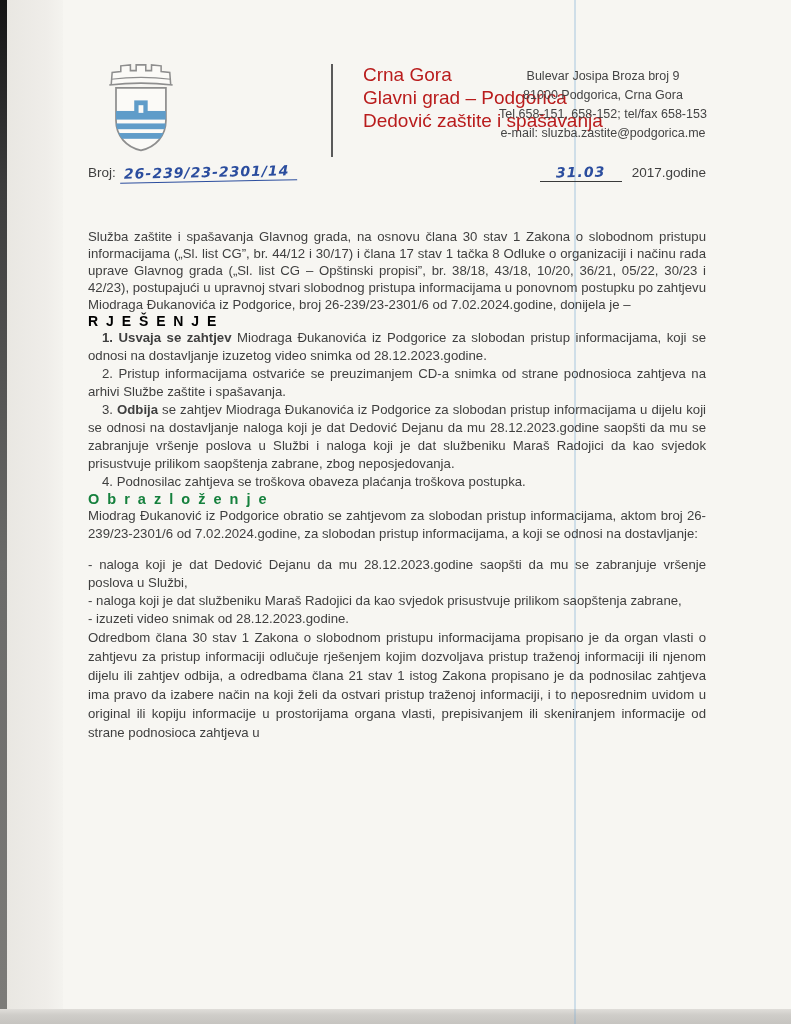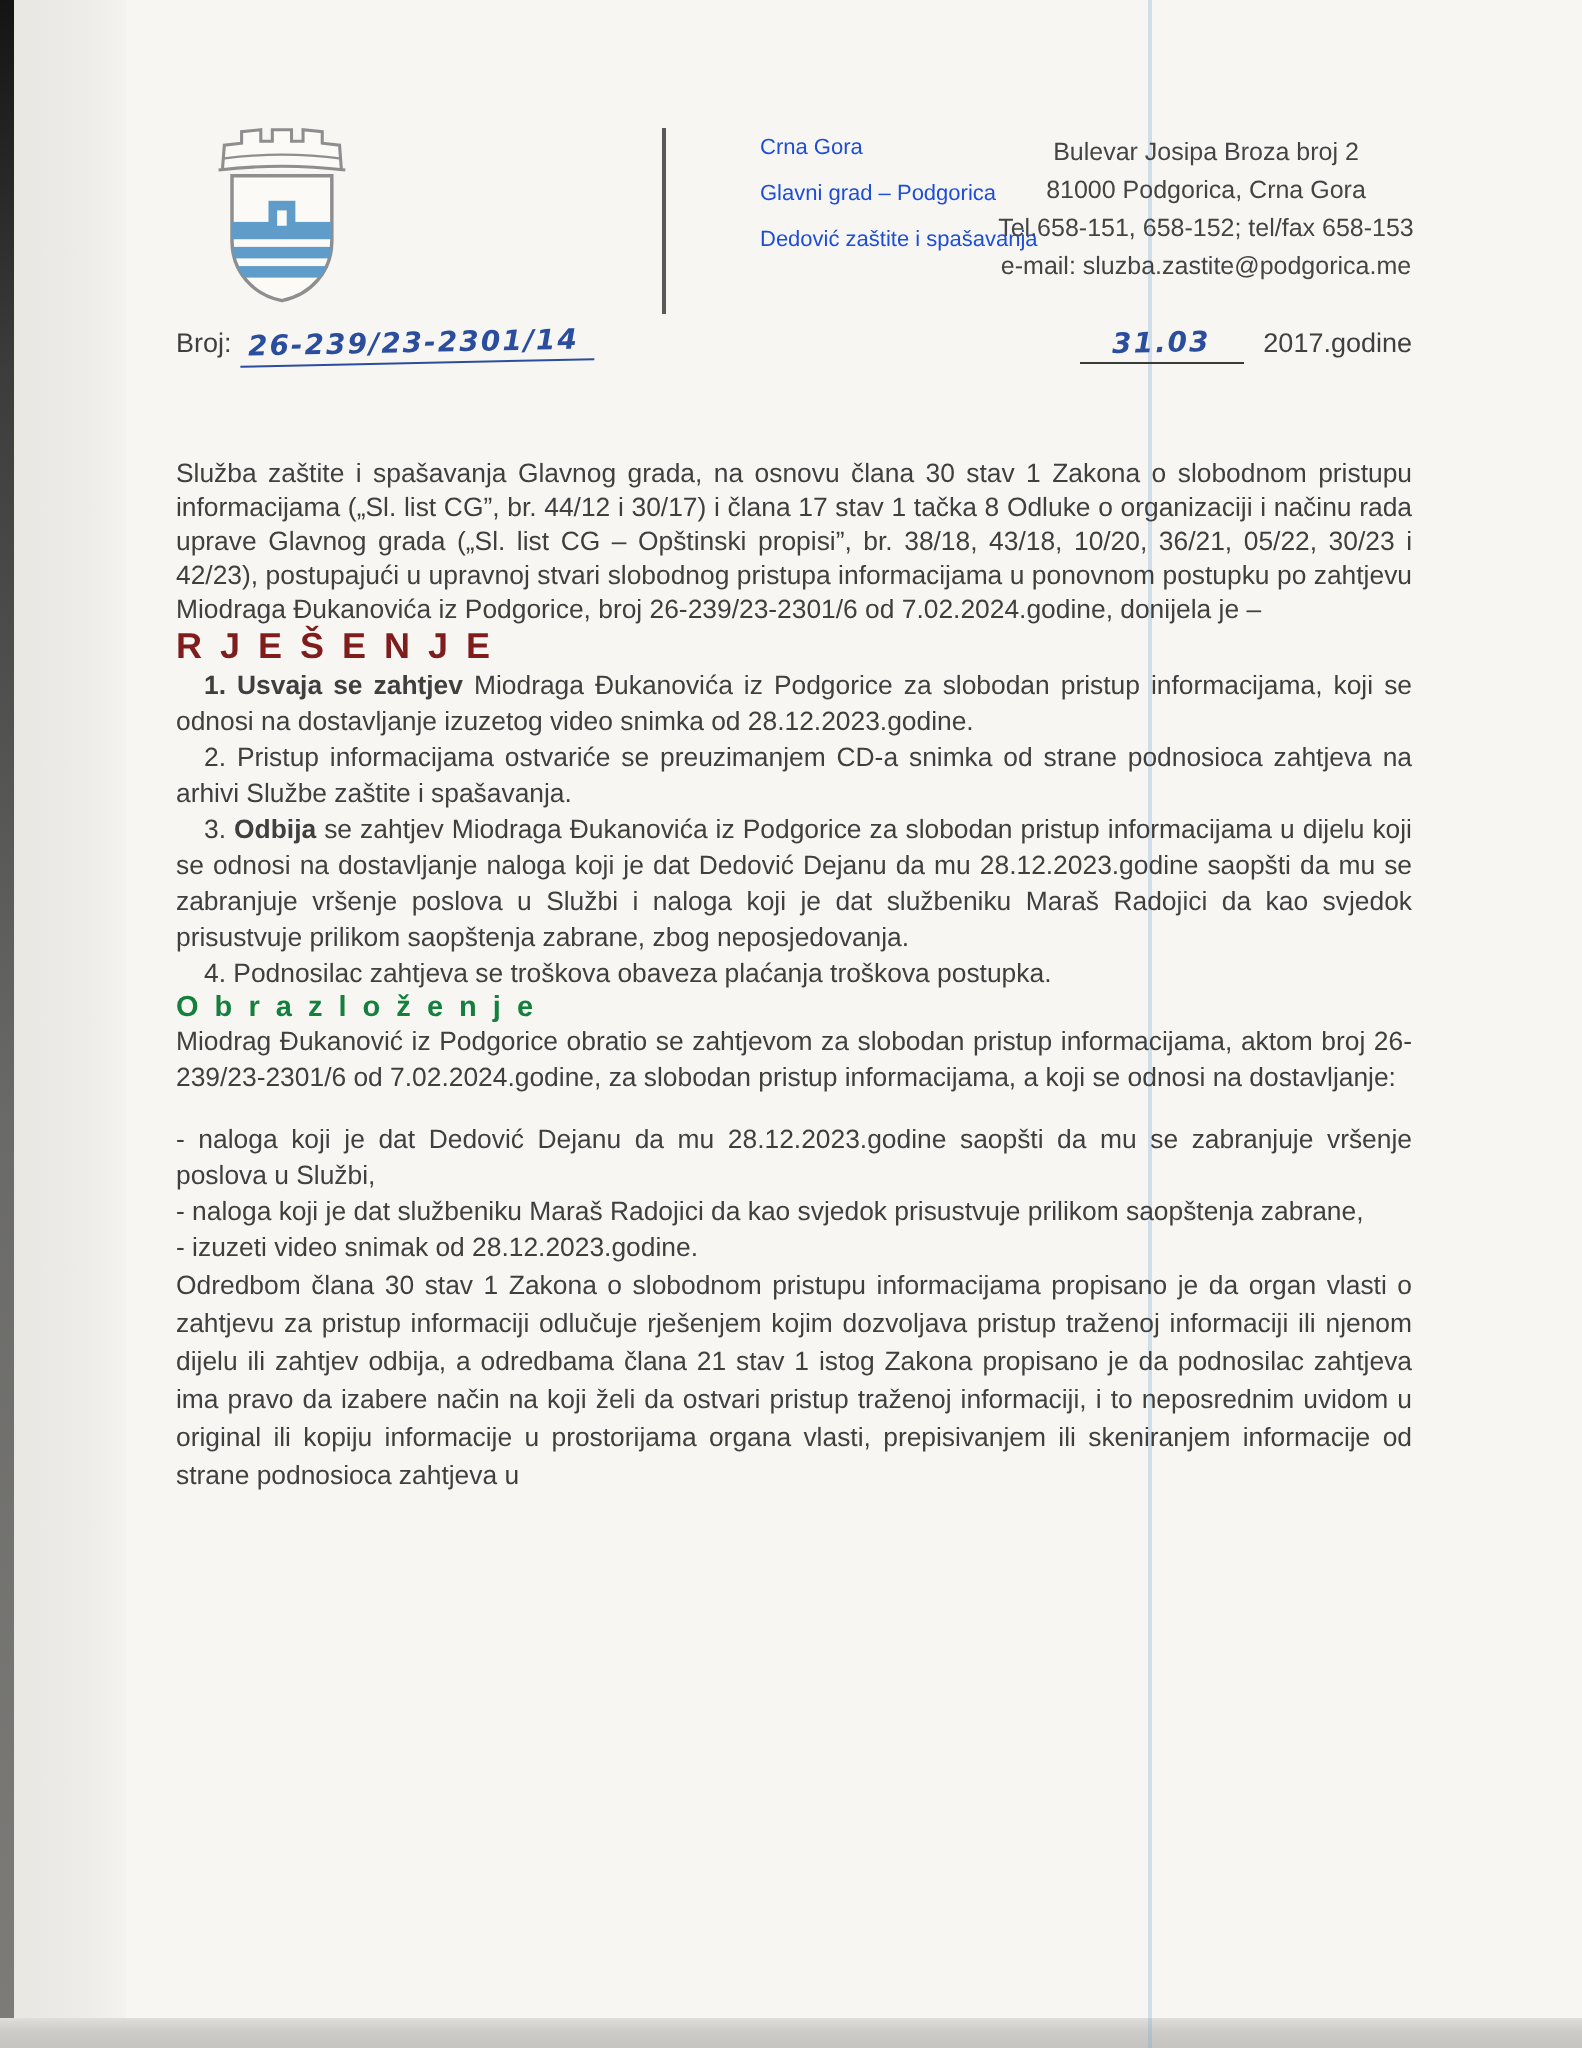--- a/index.html
+++ b/index.html
@@ -14,38 +14,38 @@
     background:linear-gradient(180deg,#141414 0%,#3c3c3c 18%,#6a6a68 55%,#7d7c79 100%);}
   .edge-left-band{position:absolute;left:7px;top:0;width:56px;height:100%;
     background:linear-gradient(90deg,#e9e7e2 0%,#efede9 70%,#f4f3ef 100%);}
   .edge-bottom{position:absolute;left:0;bottom:0;width:100%;height:15px;
     background:linear-gradient(180deg,#e0dedA 0%,#cfcdc9 40%,#c6c4c0 100%);}
   .crease-line{position:absolute;left:574px;top:0;width:2px;height:100%;
     background:rgba(125,170,210,0.32);}
   
   .crest{position:absolute;left:92px;top:56px;width:96px;height:108px;}
   .lh-divider{position:absolute;left:331px;top:64px;width:2px;height:93px;background:#5a5a5a;}
-  .org-block{position:absolute;left:380px;top:63px;font-size:11px;line-height:23px;color:#1d4ed8;}
+  .org-block{position:absolute;left:363px;top:63px;font-size:19px;line-height:23px;color:#b91c1c;}
   .contact-block{position:absolute;left:470px;top:67px;width:266px;text-align:center;
     font-size:12.5px;line-height:19px;color:#444;}
   
   .ref-row{position:absolute;left:88px;top:164px;width:618px;display:flex;
     justify-content:space-between;align-items:flex-end;font-size:13.5px;}
   .handwrite{color:#2b4d9e;font-style:italic;font-weight:600;letter-spacing:1px;
     font-family:"DejaVu Sans",sans-serif;font-size:14px;display:inline-block;
     transform:rotate(-1.2deg);}
   .num-underline{border-bottom:1.6px solid #2b4d9e;padding:0 8px 1px 4px;margin-left:4px;}
   .date-line{display:inline-block;min-width:78px;text-align:center;
     border-bottom:1.6px solid #3a3a3a;padding:0 2px 1px 2px;margin-right:10px;}
   
   .content{position:absolute;left:88px;top:228px;width:618px;font-size:13.2px;}
   .content p{margin:0;text-align:justify;}
   .intro{line-height:17px;}
-  .doc-title{margin-top:12px;text-align:center;font-weight:bold;font-size:18px;
-    letter-spacing:2px;color:#7f1d1d;}
+  .doc-title{margin-top:12px;text-align:center;font-weight:bold;font-size:14px;
+    letter-spacing:2px;color:#000000;}
   .item{line-height:18px;text-indent:14px;}
   .item-1{margin-top:32px;}
   .item-2{margin-top:11px;}
   .item-3{margin-top:14px;}
   .item-4{margin-top:25px;}
   .bold-seg{font-weight:bold;}
   .heading-2{margin-top:48px;text-align:center;font-weight:bold;font-size:14.5px;
     letter-spacing:2px;color:#15803d;}
   .para-2{margin-top:25px;line-height:18px;}
   .bullets{margin-top:13px;}
@@ -87,21 +87,21 @@
 
   <div class="lh-divider"></div>
 
   <div class="org-block">
     <div>Crna Gora</div>
     <div>Glavni grad – Podgorica</div>
     <div>Dedović zaštite i spašavanja</div>
   </div>
 
   <div class="contact-block">
-    <div>Bulevar Josipa Broza broj 2</div>
+    <div>Bulevar Josipa Broza broj 9</div>
     <div>81000 Podgorica, Crna Gora</div>
     <div>Tel.658-151, 658-152; tel/fax 658-153</div>
     <div>e-mail: sluzba.zastite@podgorica.me</div>
   </div>
 
   <div class="ref-row">
     <div>
       <span>Broj:</span><span class="handwrite num-underline">26-239/23-2301/14</span>
     </div>
     <div>

